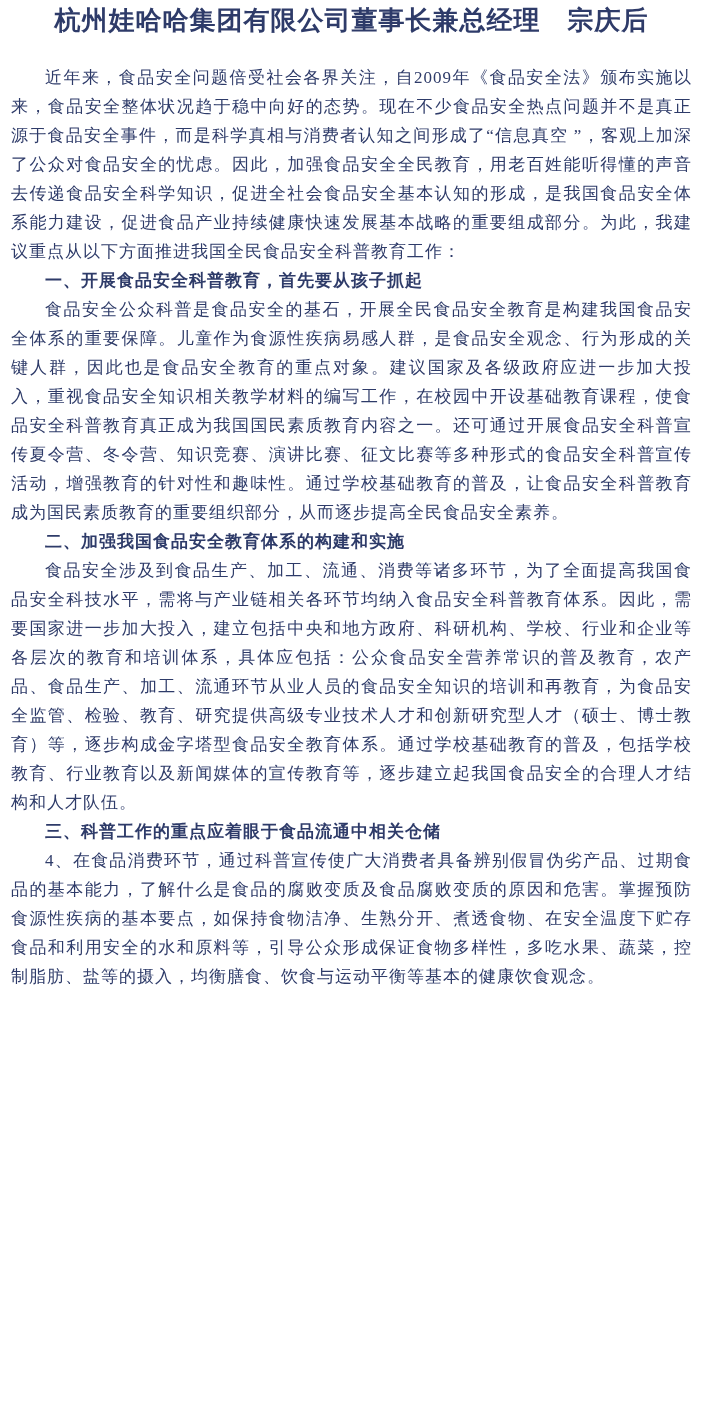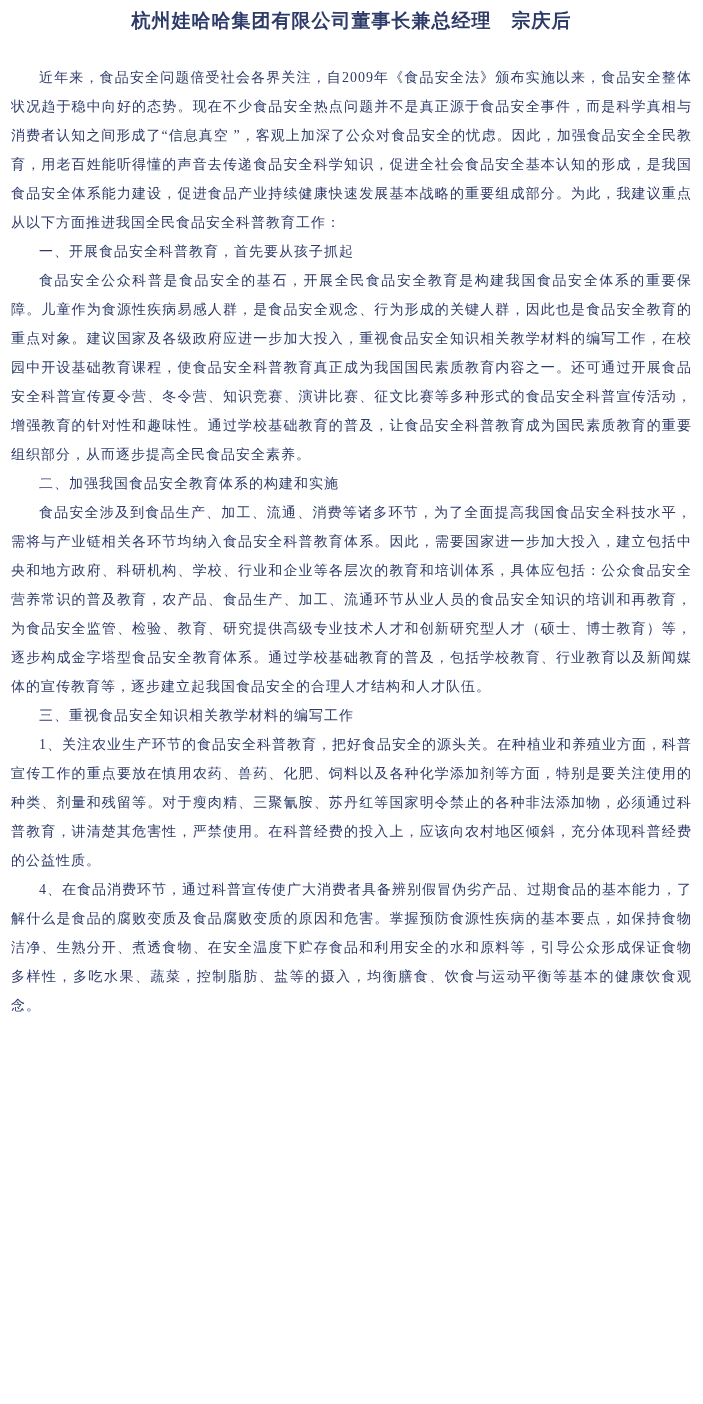--- a/index.html
+++ b/index.html
@@ -14,46 +14,45 @@
   .page {
     box-sizing: border-box;
     width: 703px;
     min-height: 1404px;
     padding: 6px 11px 20px 11px;
     background: #ffffff;
   }
   .doc-title {
     margin: 0 0 28px 0;
     text-align: center;
-    font-size: 19px;
+    font-size: 26px;
     font-weight: bold;
     line-height: 29px;
     letter-spacing: 1px;
   }
   .para {
     margin: 0;
-    font-size: 14px;
+    font-size: 17px;
     line-height: 29px;
     letter-spacing: 1px;
     text-align: justify;
     text-indent: 2em;
     word-break: break-all;
   }
   .heading {
-    font-weight: normal;
+    font-weight: bold;
   }
 </style>
 </head>
 <body style="color: rgb(46, 59, 105); background: rgb(255, 255, 255);">
 
 <div class="page">
   <h1 class="doc-title">杭州娃哈哈集团有限公司董事长兼总经理　宗庆后</h1>
   <div id="doc-body">
       <p class="para">近年来，食品安全问题倍受社会各界关注，自2009年《食品安全法》颁布实施以来，食品安全整体状况趋于稳中向好的态势。现在不少食品安全热点问题并不是真正源于食品安全事件，而是科学真相与消费者认知之间形成了“信息真空 ”，客观上加深了公众对食品安全的忧虑。因此，加强食品安全全民教育，用老百姓能听得懂的声音去传递食品安全科学知识，促进全社会食品安全基本认知的形成，是我国食品安全体系能力建设，促进食品产业持续健康快速发展基本战略的重要组成部分。为此，我建议重点从以下方面推进我国全民食品安全科普教育工作：</p>
       <p class="para heading">一、开展食品安全科普教育，首先要从孩子抓起</p>
       <p class="para">食品安全公众科普是食品安全的基石，开展全民食品安全教育是构建我国食品安全体系的重要保障。儿童作为食源性疾病易感人群，是食品安全观念、行为形成的关键人群，因此也是食品安全教育的重点对象。建议国家及各级政府应进一步加大投入，重视食品安全知识相关教学材料的编写工作，在校园中开设基础教育课程，使食品安全科普教育真正成为我国国民素质教育内容之一。还可通过开展食品安全科普宣传夏令营、冬令营、知识竞赛、演讲比赛、征文比赛等多种形式的食品安全科普宣传活动，增强教育的针对性和趣味性。通过学校基础教育的普及，让食品安全科普教育成为国民素质教育的重要组织部分，从而逐步提高全民食品安全素养。</p>
       <p class="para heading">二、加强我国食品安全教育体系的构建和实施</p>
       <p class="para">食品安全涉及到食品生产、加工、流通、消费等诸多环节，为了全面提高我国食品安全科技水平，需将与产业链相关各环节均纳入食品安全科普教育体系。因此，需要国家进一步加大投入，建立包括中央和地方政府、科研机构、学校、行业和企业等各层次的教育和培训体系，具体应包括：公众食品安全营养常识的普及教育，农产品、食品生产、加工、流通环节从业人员的食品安全知识的培训和再教育，为食品安全监管、检验、教育、研究提供高级专业技术人才和创新研究型人才（硕士、博士教育）等，逐步构成金字塔型食品安全教育体系。通过学校基础教育的普及，包括学校教育、行业教育以及新闻媒体的宣传教育等，逐步建立起我国食品安全的合理人才结构和人才队伍。</p>
-      <p class="para heading">三、重视食品安全知识相关教学材料的编写工作</p>
-      <p class="para">1、关注农业生产环节的食品安全科普教育，把好食品安全的源头关。在种植业和养殖业方面，科普宣传工作的重点要放在慎用农药、兽药、化肥、饲料以及各种化学添加剂等方面，特别是要关注使用的种类、剂量和残留等。对于瘦肉精、三聚氰胺、苏丹红等国家明令禁止的各种非法添加物，必须通过科普教育，讲清楚其危害性，严禁使用。在科普经费的投入上，应该向农村地区倾斜，充分体现科普经费的公益性质。</p>
+      <p class="para heading">三、科普工作的重点应着眼于食品流通中相关仓储</p>
       <p class="para">4、在食品消费环节，通过科普宣传使广大消费者具备辨别假冒伪劣产品、过期食品的基本能力，了解什么是食品的腐败变质及食品腐败变质的原因和危害。掌握预防食源性疾病的基本要点，如保持食物洁净、生熟分开、煮透食物、在安全温度下贮存食品和利用安全的水和原料等，引导公众形成保证食物多样性，多吃水果、蔬菜，控制脂肪、盐等的摄入，均衡膳食、饮食与运动平衡等基本的健康饮食观念。</p>
     </div>
 </div>
 
 </body></html>

